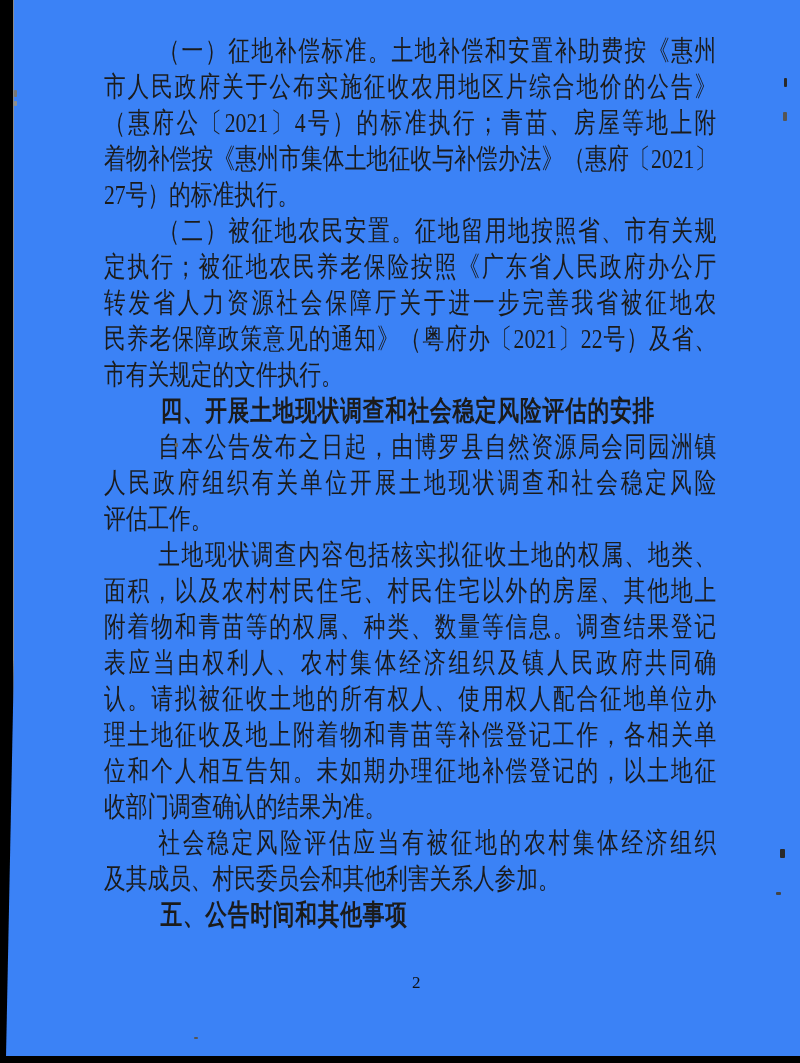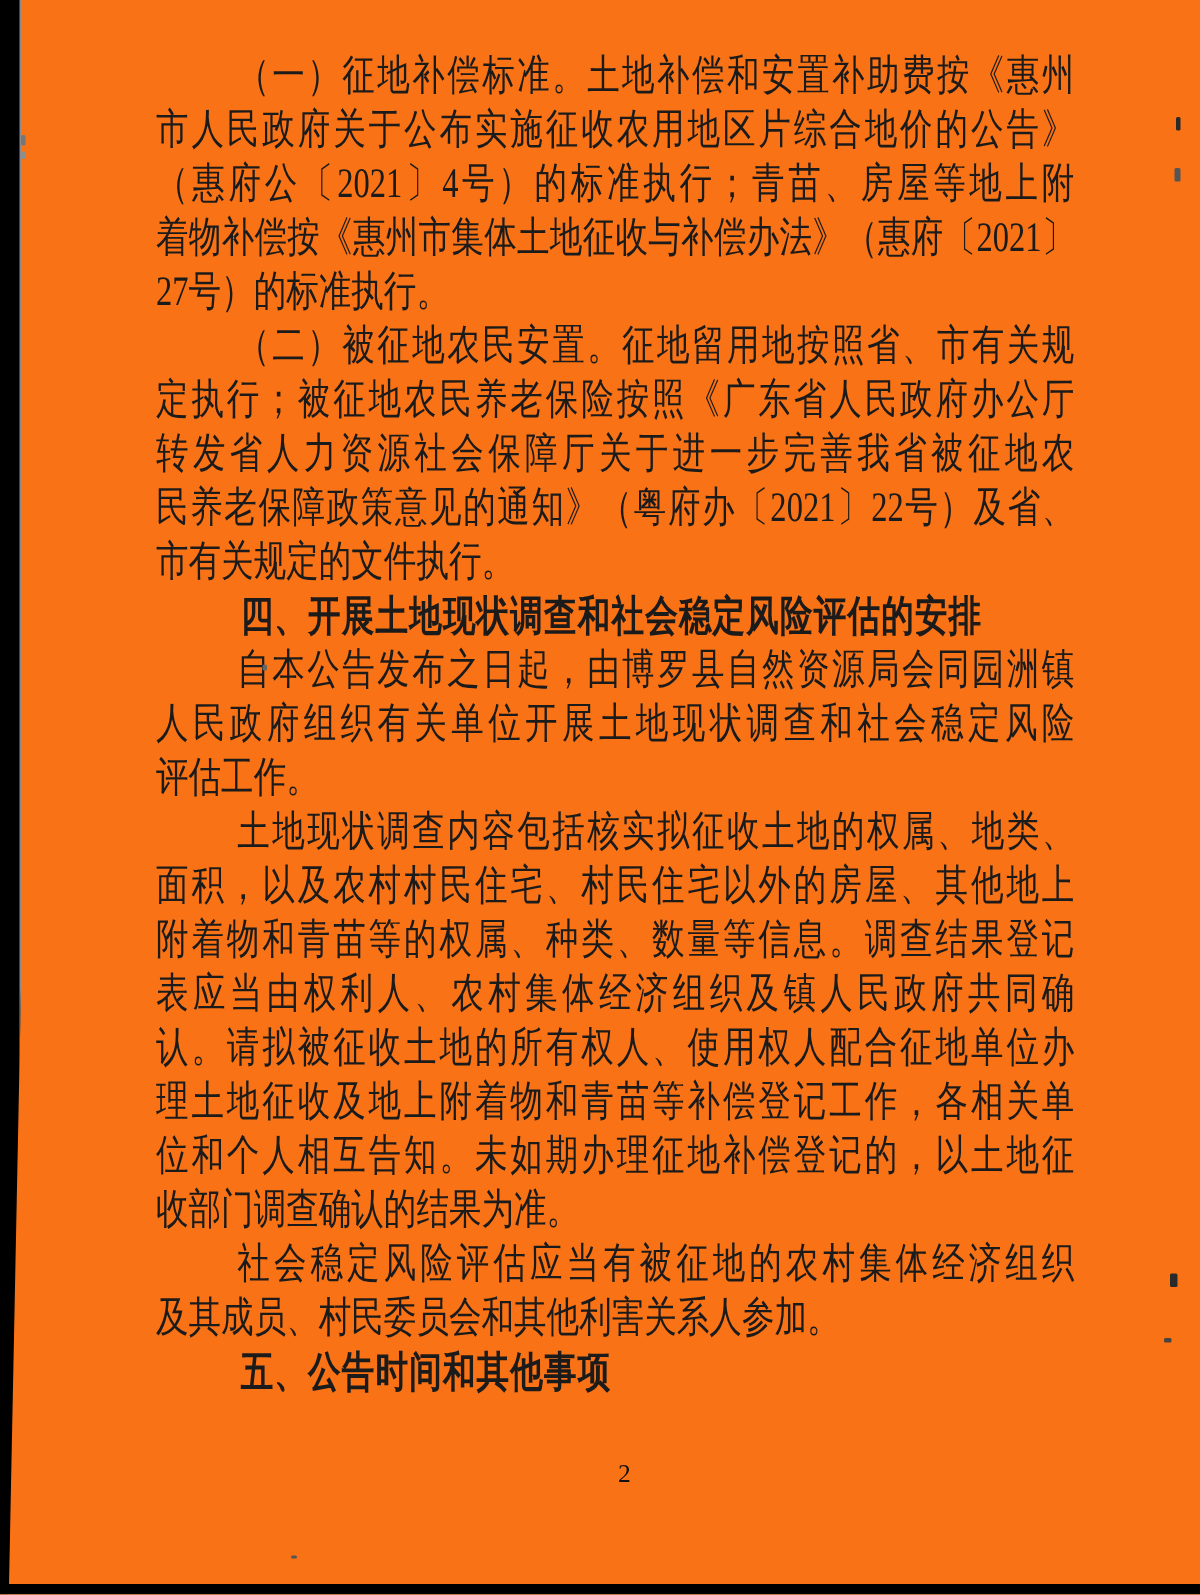--- a/index.html
+++ b/index.html
@@ -7,21 +7,21 @@
     width: 800px;
     height: 1063px;
     background: #ffffff;
     position: relative;
     overflow: hidden;
     font-family: "Liberation Serif", serif;
   }
   .page {
     position: absolute;
     inset: 0;
-    background: #f97316;
+    background: #3b82f6;
   }
   
   .edge-left {
     position: absolute;
     left: 0; top: 0;
     width: 13px; height: 1063px;
     background: #000;
     border-right: 1px solid #8a8a8a;
     clip-path: polygon(0 0, 100% 0, 100% 62%, 42% 100%, 0 100%);
   }

